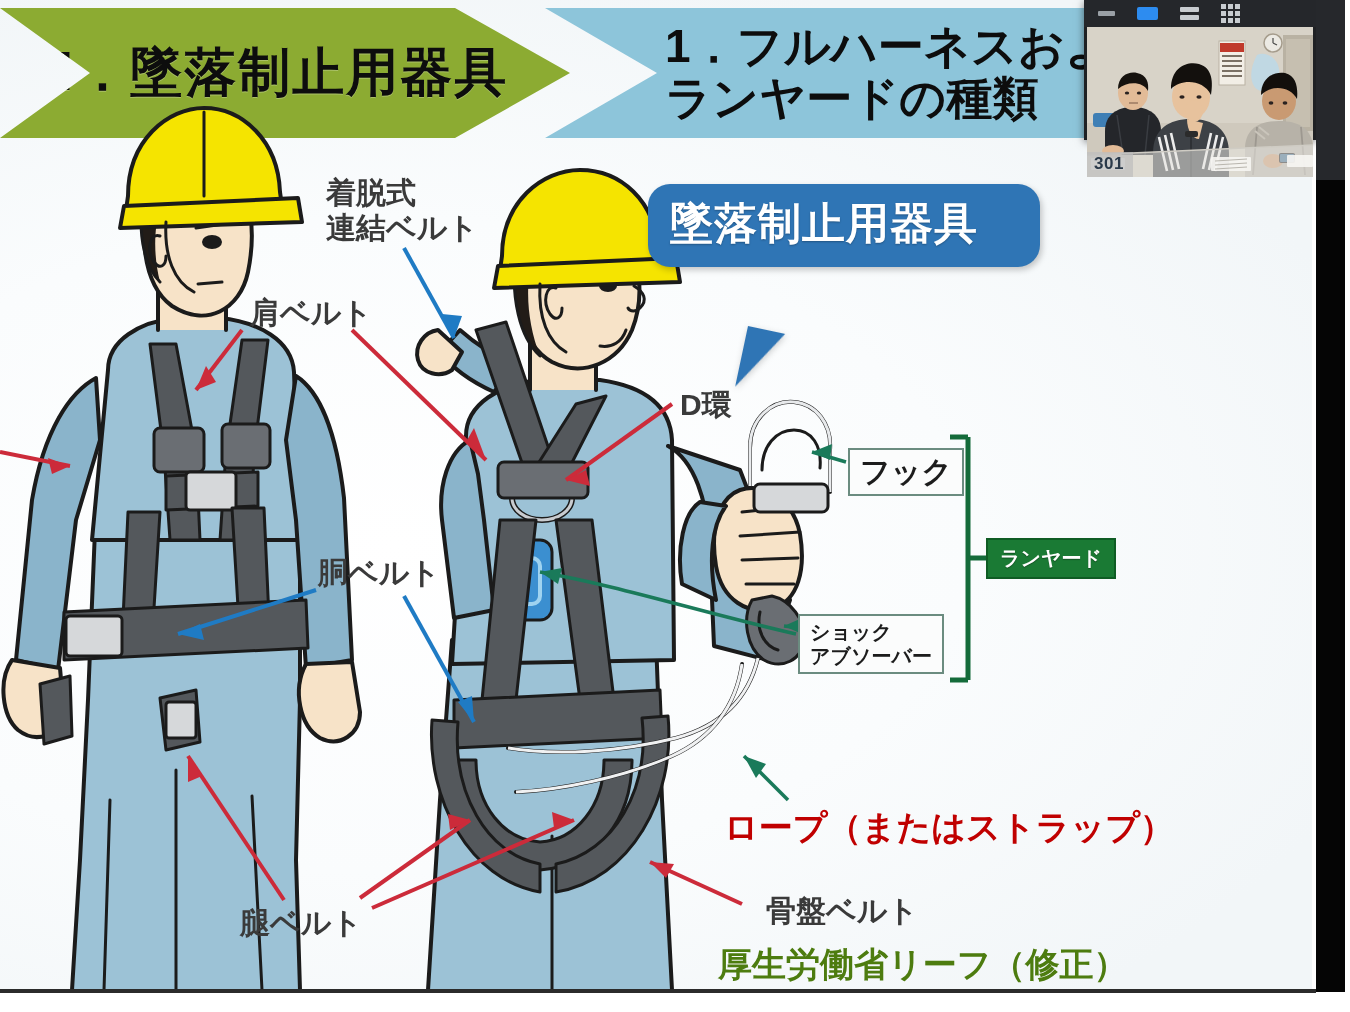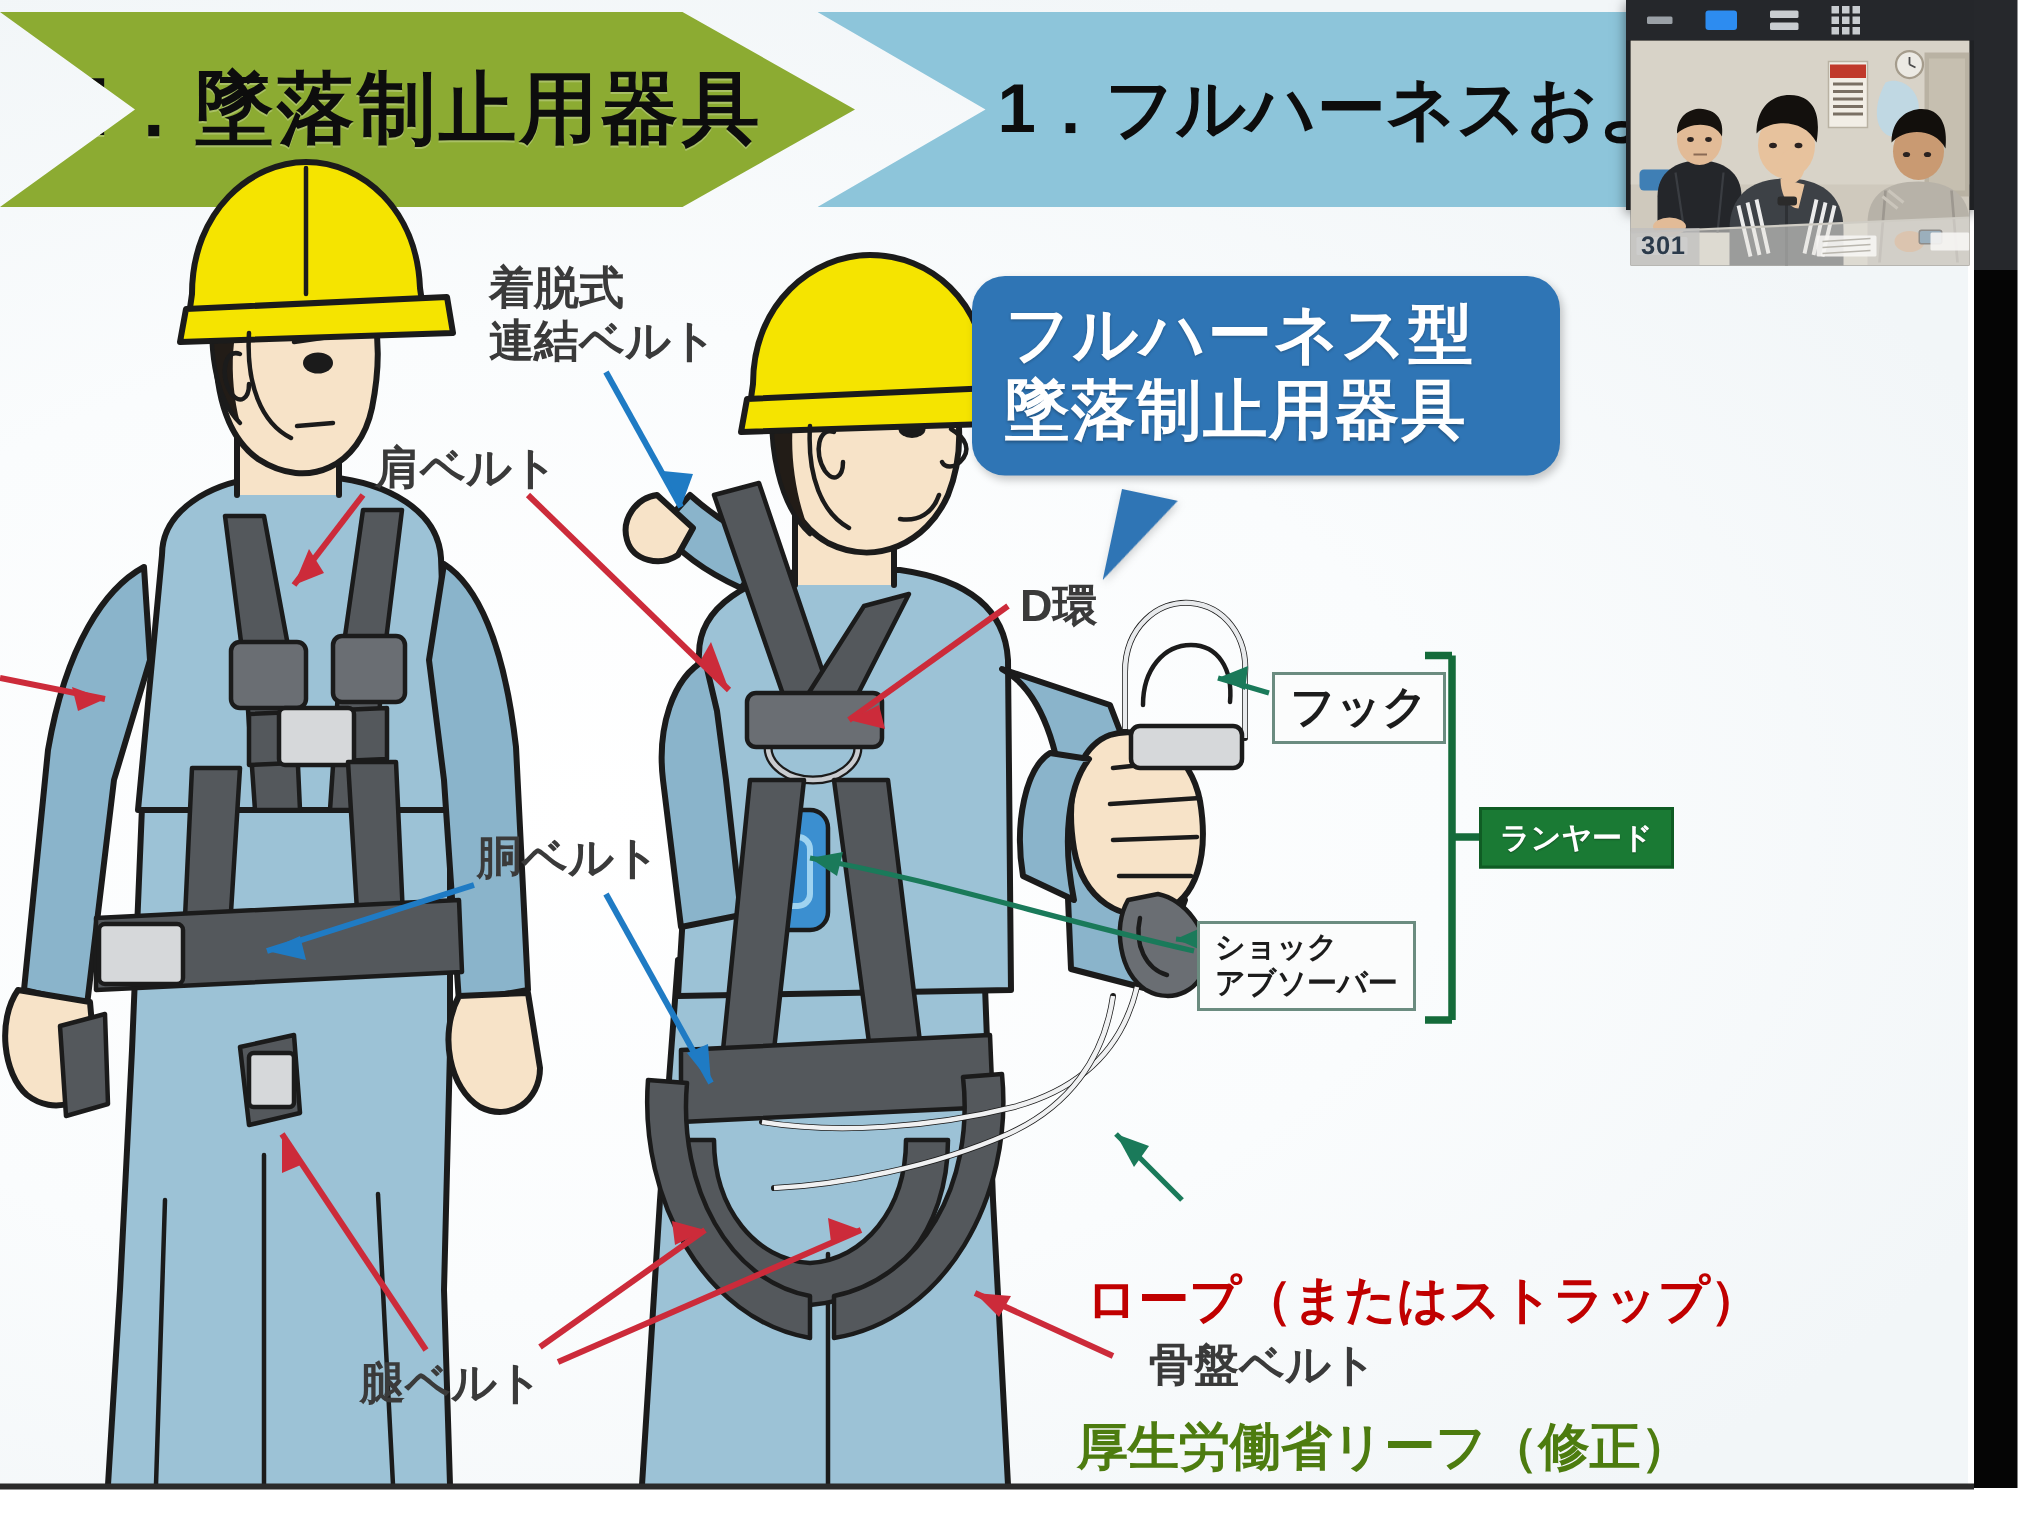--- a/index.html
+++ b/index.html
@@ -122,21 +122,21 @@
 
   
   .lbl {
     position: absolute;
     color: #2b2b2b;
     font-weight: bold;
     white-space: nowrap;
     line-height: 1.15;
   }
   .lbl-dark { color: #3a3a3a; }
-  .lbl-red  { color: #c00000; margin-top: 40px; }
+  .lbl-red  { color: #c00000; }
 
   .boxlbl {
     position: absolute;
     background: #fbfcfc;
     border: 2px solid #6b8c80;
     color: #1c1c1c;
     font-weight: bold;
     padding: 4px 10px;
     white-space: nowrap;
     line-height: 1.2;
@@ -244,20 +244,21 @@
   <div class="slide">
     <div class="slide-paper"></div>
 
     <div class="banner">
       <div class="chev chev-green">
         <span class="chev-green-text">Ⅱ．墜落制止用器具</span>
       </div>
       <div class="chev chev-blue">
         <div class="chev-blue-text">
           <div>1．フルハーネスおよび</div>
+          <div>ランヤードの種類</div>
         </div>
       </div>
     </div>
 
     <div class="figure-layer">
       <svg width="1312" height="992" viewBox="0 0 1312 992">
         <defs>
           <style>
             .ol   { stroke:#1b1b1b; stroke-width:4; fill:none; stroke-linecap:round; stroke-linejoin:round; }
             .ol2  { stroke:#1b1b1b; stroke-width:3; fill:none; stroke-linecap:round; stroke-linejoin:round; }
@@ -516,21 +517,20 @@
           <path class="arrowred" d="M360 898 L470 820"></path>
           <path d="M470 820 L450 830 L448 814 Z" fill="#cc2b3a"></path>
           <path class="arrowred" d="M372 908 L574 820"></path>
           <path d="M574 820 L554 828 L552 812 Z" fill="#cc2b3a"></path>
         </g>
       </svg>
     </div>
 
     <div class="callout-tail"></div>
     <div class="callout">
-      <div class="callout-line">フルハーネス型</div>
       <div class="callout-line">墜落制止用器具</div>
     </div>
 
     <div class="lbl lbl-dark" style="left:326px; top:176px; font-size:30px;">
       <div>着脱式</div>
       <div>連結ベルト</div>
     </div>
 
     <div class="lbl lbl-dark" style="left:250px; top:296px; font-size:30px;">肩ベルト</div>
 

